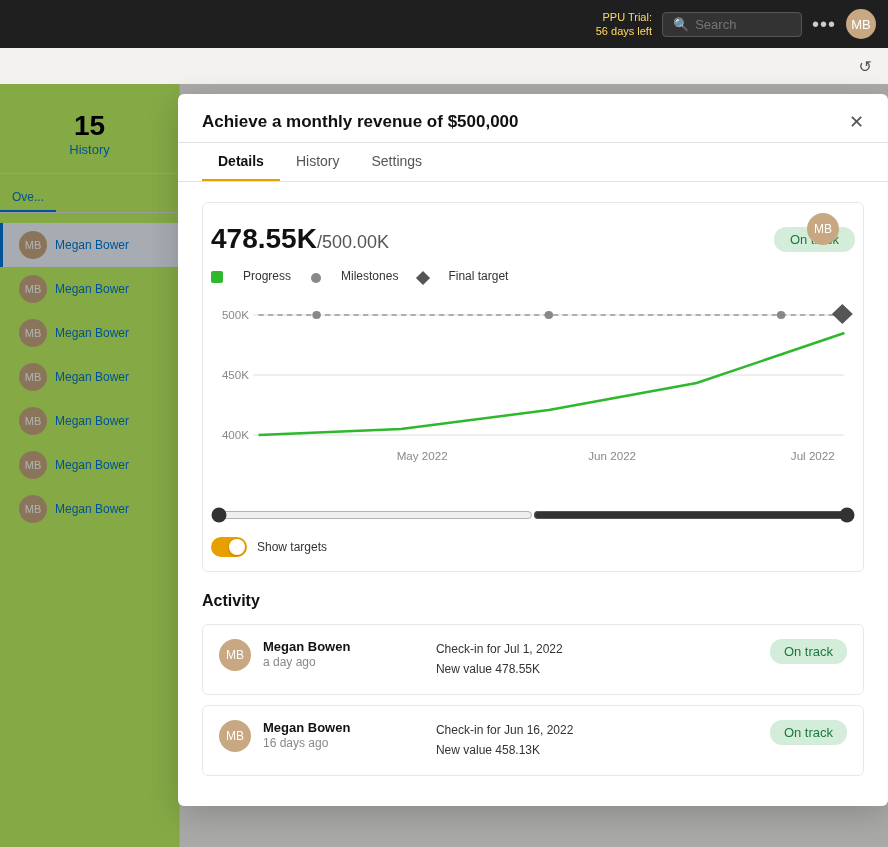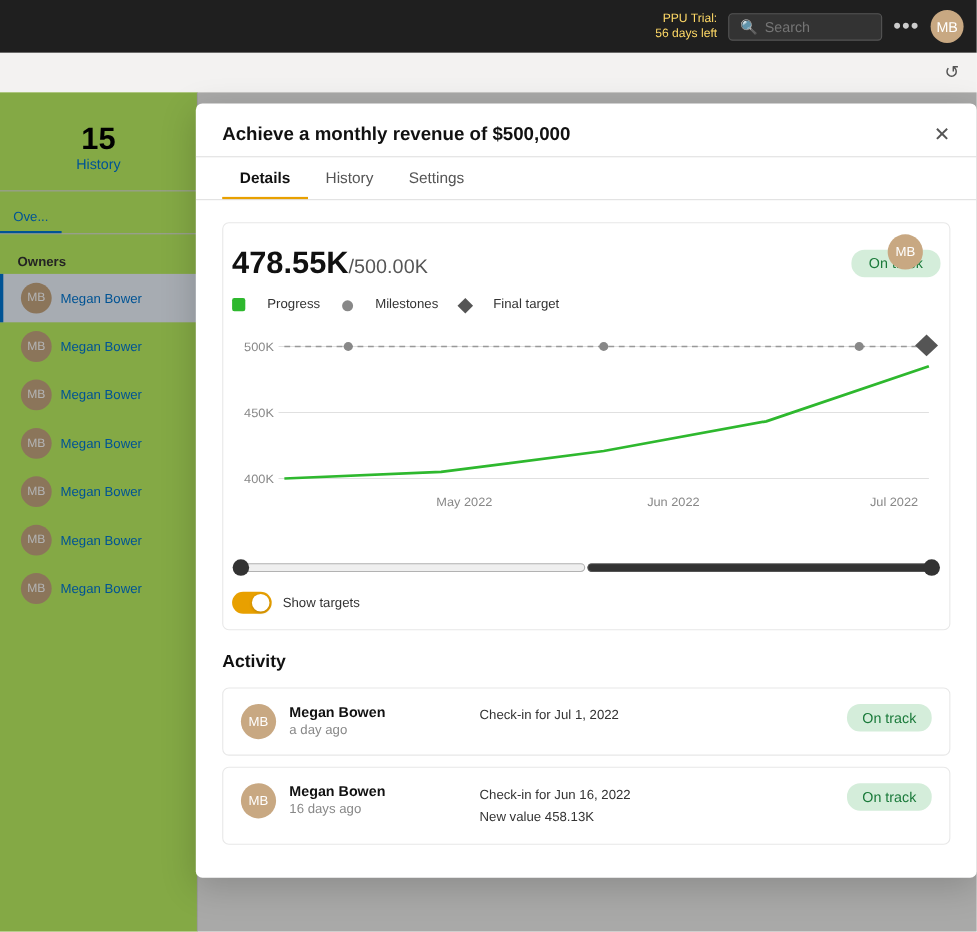--- a/index.html
+++ b/index.html
@@ -448,21 +448,20 @@
 <div class="main-area">
 
   <div class="sidebar">
     <div class="metrics-card">
       <div class="metrics-number">15</div>
       <div class="metrics-label">History</div>
     </div>
     <div class="sidebar-tabs">
       <div class="sidebar-tab active">Ove...</div>
     </div>
-    <div class="sidebar-section-label">Owners</div>
 
     <div>
       <div class="sidebar-owner-item selected">
         <div class="owner-avatar">MB</div>
         <span class="owner-name">Megan Bower</span>
       </div>
       <div class="sidebar-owner-item">
         <div class="owner-avatar">MB</div>
         <span class="owner-name">Megan Bower</span>
       </div>
@@ -575,20 +574,21 @@
           <div class="activity-title">Activity</div>
 
           <div class="activity-item">
             <div class="activity-avatar">MB</div>
             <div class="activity-info">
               <div class="activity-name">Megan Bowen</div>
               <div class="activity-time">a day ago</div>
             </div>
             <div class="activity-detail">
               <div>Check-in for Jul 1, 2022</div>
+              <div>New value 478.55K</div>
             </div>
             <span class="activity-badge">On track</span>
           </div>
 
           <div class="activity-item">
             <div class="activity-avatar">MB</div>
             <div class="activity-info">
               <div class="activity-name">Megan Bowen</div>
               <div class="activity-time">16 days ago</div>
             </div>

